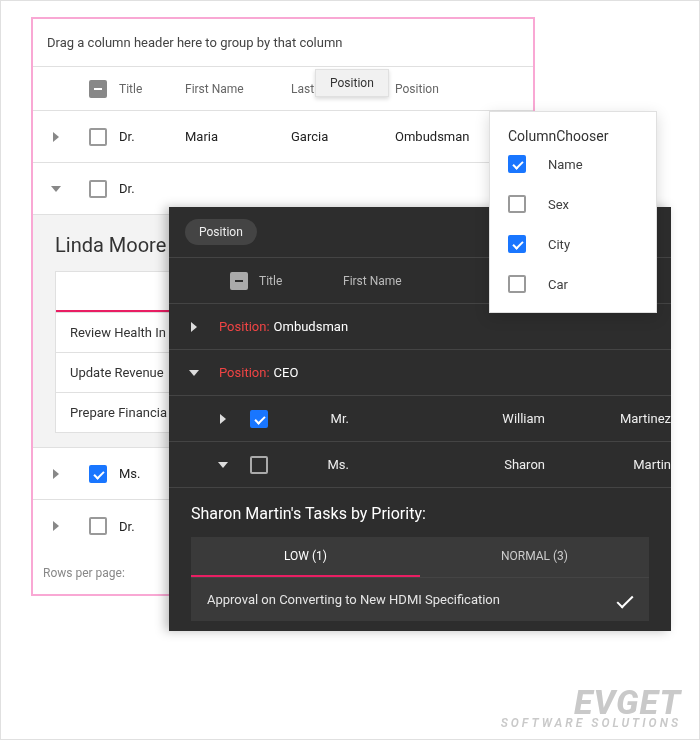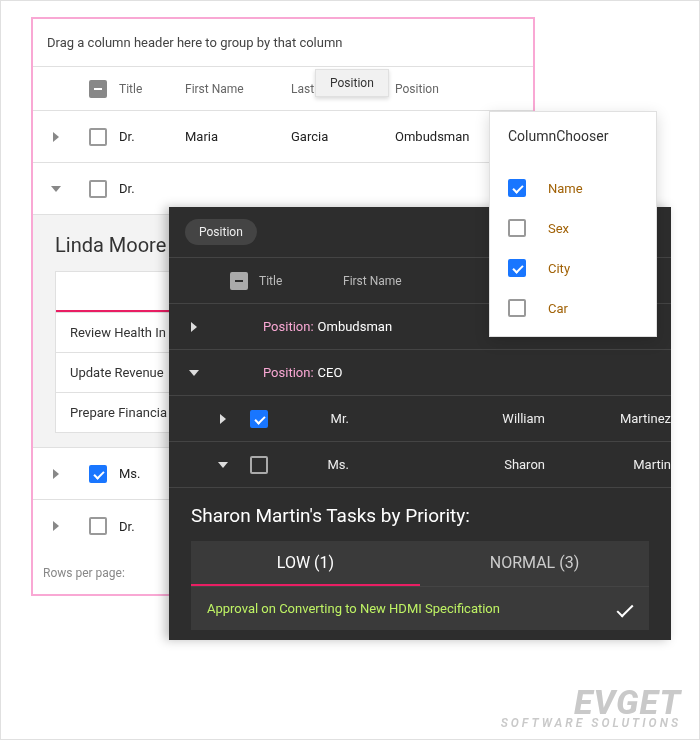--- a/index.html
+++ b/index.html
@@ -128,24 +128,24 @@
   .col-chooser {
     position:absolute;
     top:110px; left:488px;
     width:168px;
     background:#fff;
     border:1px solid #e0e0e0;
     box-shadow: 0 4px 14px rgba(0,0,0,0.15);
     padding:16px 18px 8px 18px;
     z-index:30;
   }
-  .col-chooser h4 { font-size:14px; font-weight:400; color:#333; margin-bottom:24px;}
+  .col-chooser h4 { font-size:14px; font-weight:400; color:#333; margin-bottom:0;}
   .cc-row { display:flex; align-items:center; height:40px; }
   .cc-row .cbox { margin-right:22px; }
-  .cc-row span { font-size:13px; color:#a16207; }
+  .cc-row span { font-size:13px; color:#404040; }
 
   
   .dark-grid {
     position:absolute;
     top:206px; left:168px;
     width:502px;
     background:#2d2d2d;
     color:#ddd;
     z-index:20;
     box-shadow:-4px 0 10px rgba(0,0,0,0.25);
@@ -181,41 +181,41 @@
   .d-cbox.checked::after{
     content:""; position:absolute; left:3px; top:4px;
     width:8px; height:4px; border:2px solid #fff;
     border-top:none; border-right:none; transform:rotate(-45deg);
   }
 
   .dark-group-row {
     display:flex; align-items:center; height:46px;
     border-bottom:1px solid #444; font-size:13px;
   }
-  .dark-group-row .lbl { color:#f9a8d4;margin-left:44px; }
+  .dark-group-row .lbl { color:#ef4444; }
   .dark-group-row .val { color:#fff; margin-left:4px;}
   .dark-data-row {
     display:flex; align-items:center; height:46px;
     border-bottom:1px solid #444; font-size:13px; color:#eee;text-align:right;
   }
   .indent { width:36px; }
 
   .dark-detail {
     background:#2d2d2d;
     padding:16px 22px 10px 22px;
   }
-  .dark-detail h3 { font-size:19px; font-weight:400; color:#fff; margin-bottom:14px; }
+  .dark-detail h3 { font-size:16px; font-weight:400; color:#fff; margin-bottom:14px; }
   .dark-tabbar {
     display:flex; background:#3a3a3a;
   }
-  .dark-tab { flex:1; text-align:center; padding:12px 0; font-size:16px; color:#ccc;}
+  .dark-tab { flex:1; text-align:center; padding:12px 0; font-size:12px; color:#ccc;}
   .dark-tab.active { color:#fff; border-bottom:2px solid #e91e63;}
   .dark-task-row {
     display:flex; align-items:center; justify-content:space-between;
-    padding:14px 16px; font-size:13px; color:#bef264;
+    padding:14px 16px; font-size:13px; color:#e5e5e5;
     border-top:1px solid #444;
   }
   .checkmark {
     width:16px; height:8px; border:2px solid #fff;
     border-top:none; border-right:none; transform:rotate(-45deg);
   }
 
   
   .watermark {
     position:absolute;

